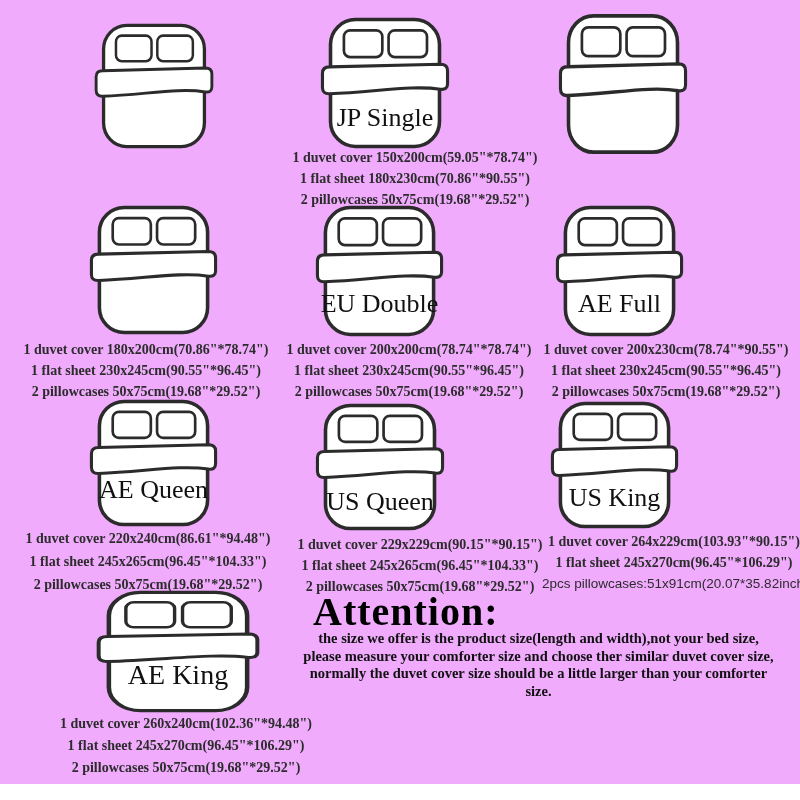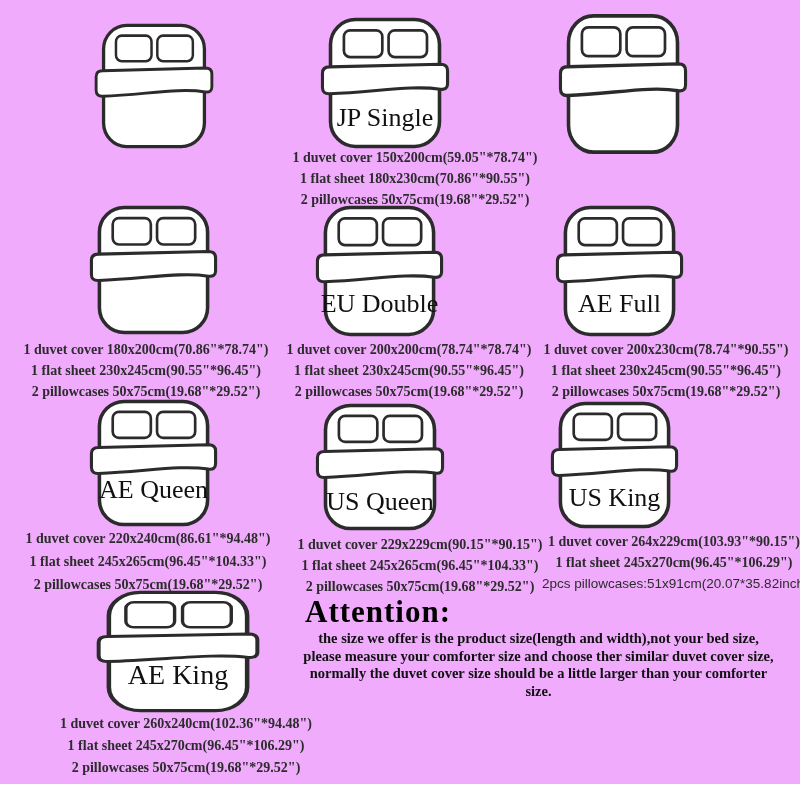--- a/index.html
+++ b/index.html
@@ -19,21 +19,21 @@
   .spec-line{
     font-family:"Liberation Serif",serif;font-weight:700;color:#2c2c2c;
     font-size:14px;line-height:21px;white-space:nowrap;
   }
   .spec-line.sans{
     font-family:"Liberation Sans",sans-serif;font-weight:500;font-size:13.5px;
   }
   .attention{position:absolute;left:277px;top:594px;width:523px;}
   .attention-heading{
     font-family:"Liberation Serif",serif;font-weight:700;color:#000;
-    font-size:31px;line-height:36px;margin-left:28px;letter-spacing:1px;
+    font-size:40px;line-height:36px;margin-left:36px;letter-spacing:1px;
   }
   .attention-line{
     font-family:"Liberation Serif",serif;font-weight:700;color:#111;
     font-size:14.5px;line-height:17.5px;white-space:nowrap;text-align:center;
   }
 </style>
 </head>
 <body>
 
 <div class="canvas">

